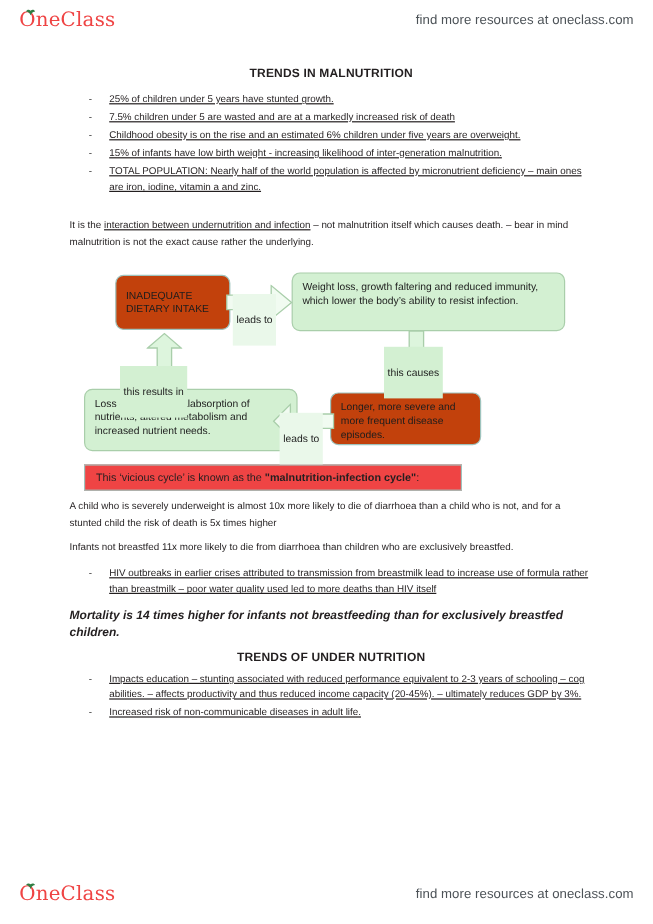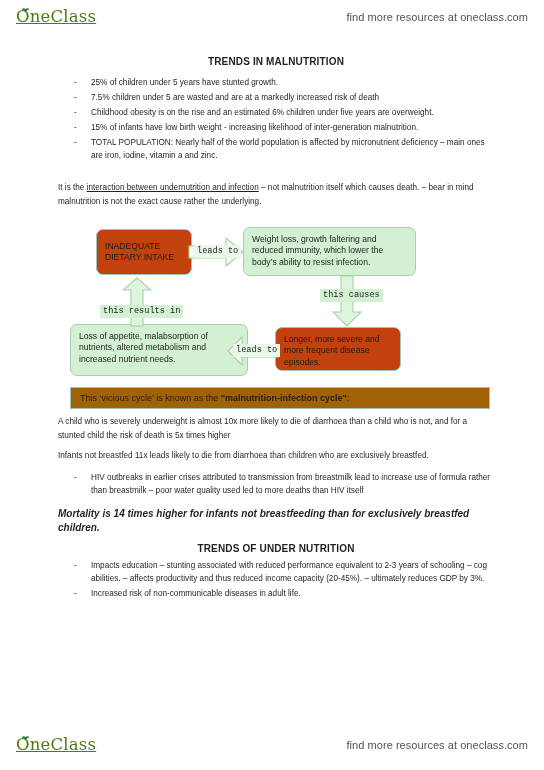--- a/index.html
+++ b/index.html
@@ -34,24 +34,23 @@
   .brand {
     display: flex;
     align-items: flex-end;
     position: relative;
     user-select: none;
   }
   .brand-text {
     font-family: "DejaVu Serif", serif;
     font-size: 16.5px;
     letter-spacing: .2px;
-    color: #4d7c0f;
+    color: #ef4444;
     font-weight: 400;
     line-height: 1;
-    text-decoration: underline;
   }
   .leaf {
     position: absolute;
     left: 4.5px;
     top: -3px;
     width: 9px;
     height: 7px;
   }
   .band-link {
     font-size: 11px;
@@ -77,20 +76,21 @@
     text-align: center;
     margin: 0 0 9px 0;
     letter-spacing: .15px;
   }
   h1.sec-title.mid { margin: 8px 0 5px 0; }
 
   ul.bullets {
     list-style: none;
     margin: 0;
     padding: 0;
+    text-decoration: underline;
   }
   ul.bullets li {
     position: relative;
     padding-left: 33px;
     font-size: 8.2px;
     line-height: 13.4px;
     margin-bottom: 1.5px;
   }
   ul.bullets li::before {
     content: "-";
@@ -137,56 +137,55 @@
     color: #1d1d1d;
     padding: 6px 7px 5px 8px;
   }
   .dbox.pale { background: #c2410c; }
   .dbox.green { background: #d3f0d2; border-color: #a9ceaa; }
 
   #box-intake {
     left: 26px; top: 6px; width: 96px; height: 46px;
     display: flex; align-items: center;
   }
-  #box-weightloss { left: 173px; top: 4px; width: 173px; height: 49px; }
+  #box-weightloss { left: 173px; top: 4px; width: 228px; height: 49px; }
   #box-loss       { left: 0px;  top: 101px; width: 178px; height: 52px; }
   #box-disease    { left: 205px; top: 104px; width: 126px; height: 44px; }
 
   .arrow {
     position: absolute;
   }
   .arrow svg { display: block; }
 
   .alabel {
     position: absolute;
     font-size: 8.6px;
     line-height: 11px;
     color: #1d1d1d;
     background: #d3f0d2;
-    padding: 1px 3px;
+    padding: 16px 3px;
     white-space: nowrap;
-    font-family: Liberation Mono, monospace;
   }
 
   #arr-right { left: 118px; top: 14px; }
   #lbl-right { left: 124px; top: 22px; background: #eaf8ea; }
   #arr-up    { left: 52px;  top: 54px; }
   #lbl-up    { left: 30px;  top: 82px; }
   #arr-down  { left: 262px; top: 52px; }
   #lbl-down  { left: 250px; top: 66px; }
   #arr-left  { left: 157px; top: 113px; }
   #lbl-left  { left: 163px; top: 121px; background: #eaf8ea; }
 
   
   .callout {
     box-sizing: border-box;
     margin: 6px 0 0 12px;
-    width: 420px;
+    width: 315px;
     border: 1px solid #9ec3bd;
-    background: #a16207;
+    background: #ef4444;
     padding: 4px 8px 4px 9px;
     font-size: 9px;
     line-height: 12px;
   }
   .callout b { font-weight: bold; }
 </style>
 </head>
 <body>
 
 <div class="band header">
@@ -248,21 +247,21 @@
       <svg width="52" height="30" viewBox="0 0 52 30">
         <path d="M51 9 H15 V1 L1 15 L15 29 V21 H51 Z" fill="#f1fbf1" stroke="#a9ceaa" stroke-width="1.1"></path>
       </svg>
     </div>
     <div class="alabel" id="lbl-left">leads to</div>
   </div>
 
   <div class="callout"><span>This ‘vicious cycle’ is known as the </span><b>"malnutrition-infection cycle"</b><span>:</span></div>
 
   <p class="para tight">A child who is severely underweight is almost 10x more likely to die of diarrhoea than a child who is not, and for a stunted child the risk of death is 5x times higher</p>
-  <p class="para tight">Infants not breastfed 11x leads likely to die from diarrhoea than children who are exclusively breastfed.</p>
+  <p class="para tight">Infants not breastfed 11x more likely to die from diarrhoea than children who are exclusively breastfed.</p>
 
   <ul class="bullets" style="margin-top:8px">
     <li>HIV outbreaks in earlier crises attributed to transmission from breastmilk lead to increase use of formula rather than breastmilk – poor water quality used led to more deaths than HIV itself</li>
   </ul>
 
   <p class="strongit">Mortality is 14 times higher for infants not breastfeeding than for exclusively breastfed children.</p>
 
   <h1 class="sec-title mid">TRENDS OF UNDER NUTRITION</h1>
 
   <ul class="bullets">

